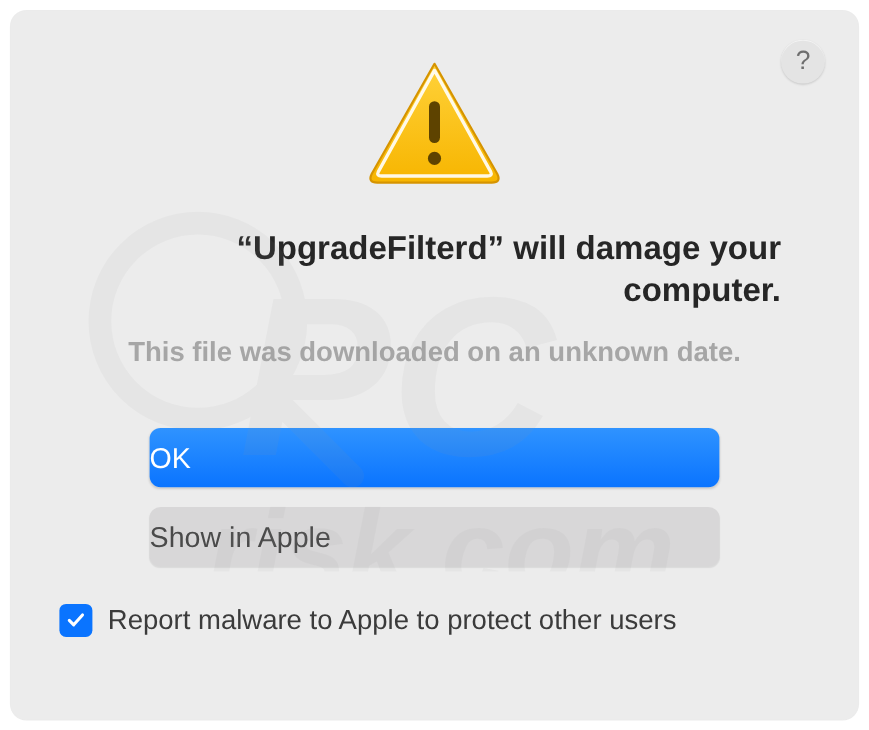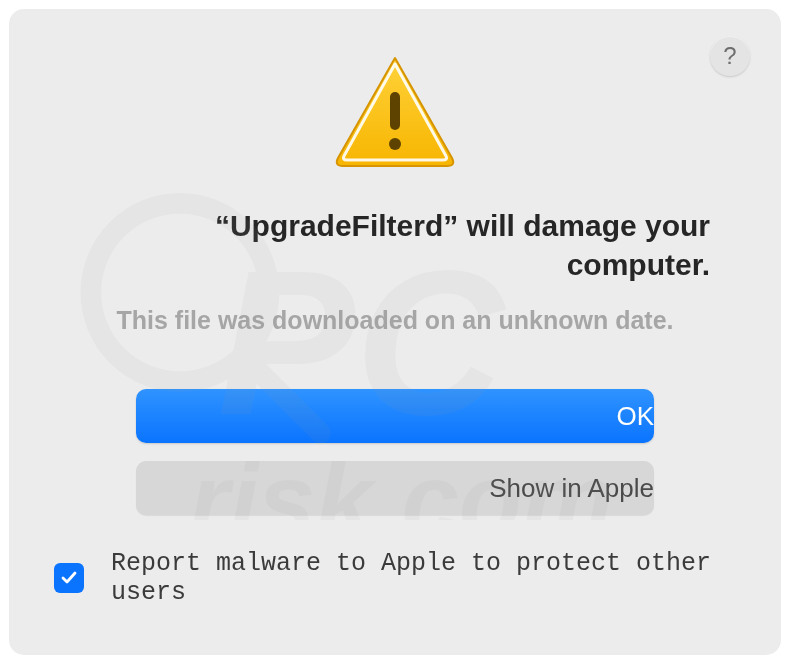--- a/index.html
+++ b/index.html
@@ -80,38 +80,37 @@
     }
     .btn {
       height: 54px;
       border-radius: 10px;
       font-size: 26px;
       font-weight: 400;
       cursor: pointer;
       border: none;
       display: flex;
       align-items: center;
-      justify-content: flex-end;
+      justify-content: flex-start;
     }
     .btn-primary {
       background: linear-gradient(to bottom, #2f93ff 0%, #0a74ff 100%);
       color: #fff;
       box-shadow: 0 1px 2px rgba(0,0,0,0.15);
     }
     .btn-secondary {
       background: #d8d7d8;
       color: #4a4a4a;
       box-shadow: 0 1px 1px rgba(0,0,0,0.08);
     }
     .checkbox-row {
       display: flex;
-      align-items: center;
-      gap: 27px;
+      align-items: flex-end;
+      gap: 14px;
       padding-left: 4px;
-      font-family: Liberation Mono, monospace;
     }
     .checkbox {
       width: 30px;
       height: 30px;
       border-radius: 6px;
       background: #0a74ff;
       display: flex;
       align-items: center;
       justify-content: center;
       flex-shrink: 0;

